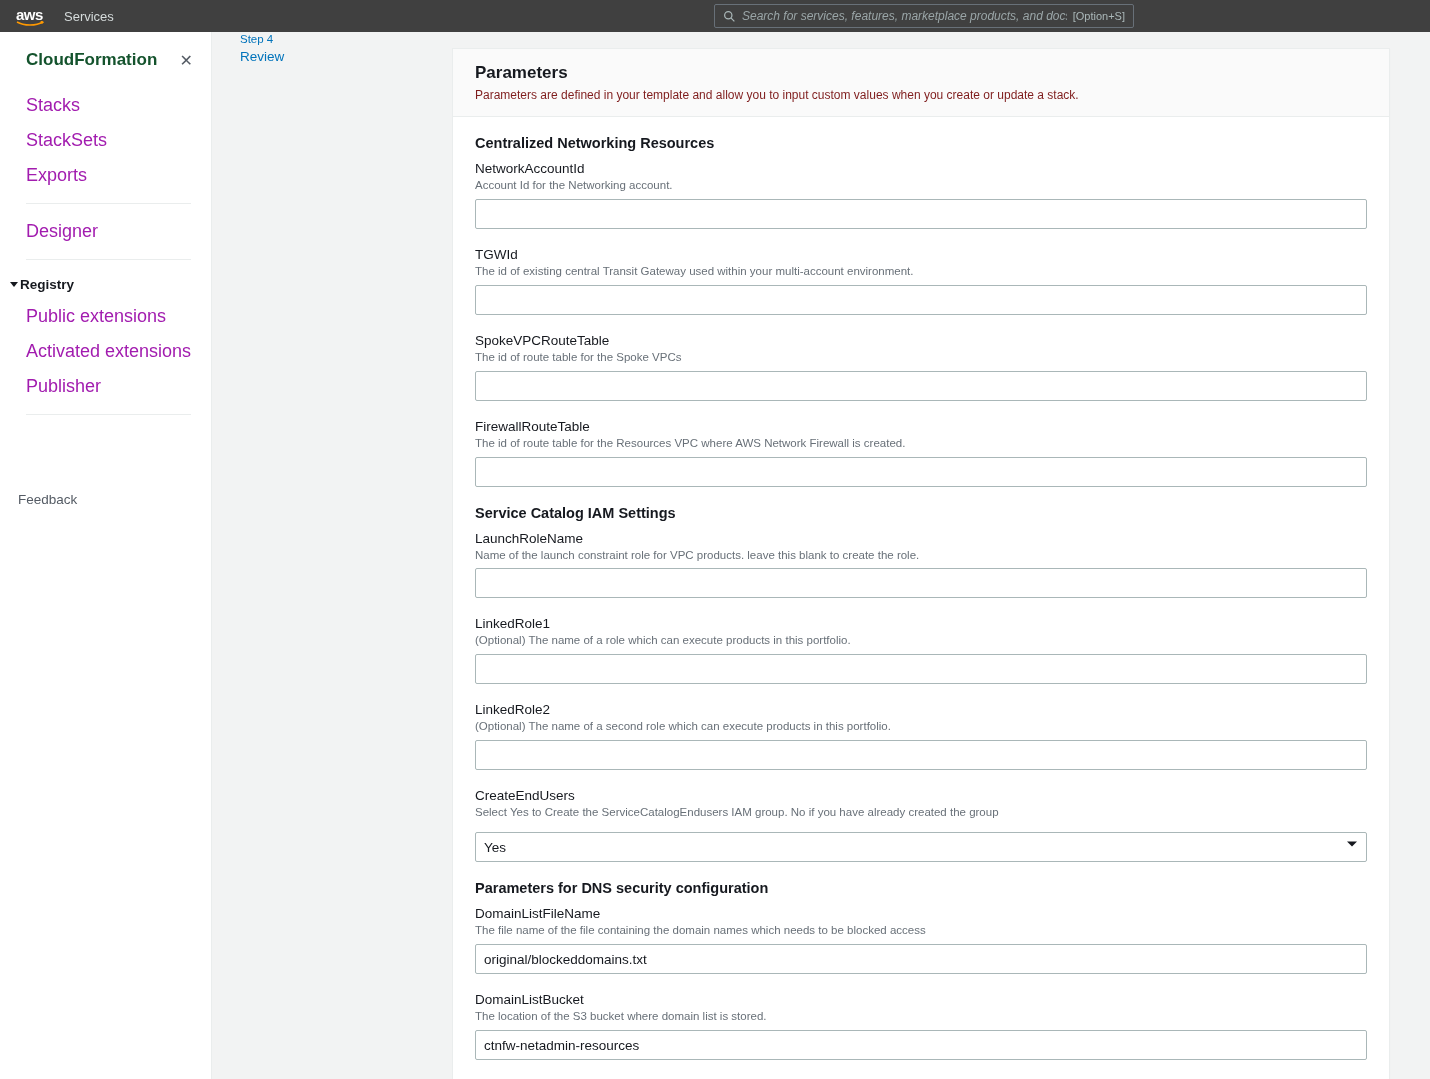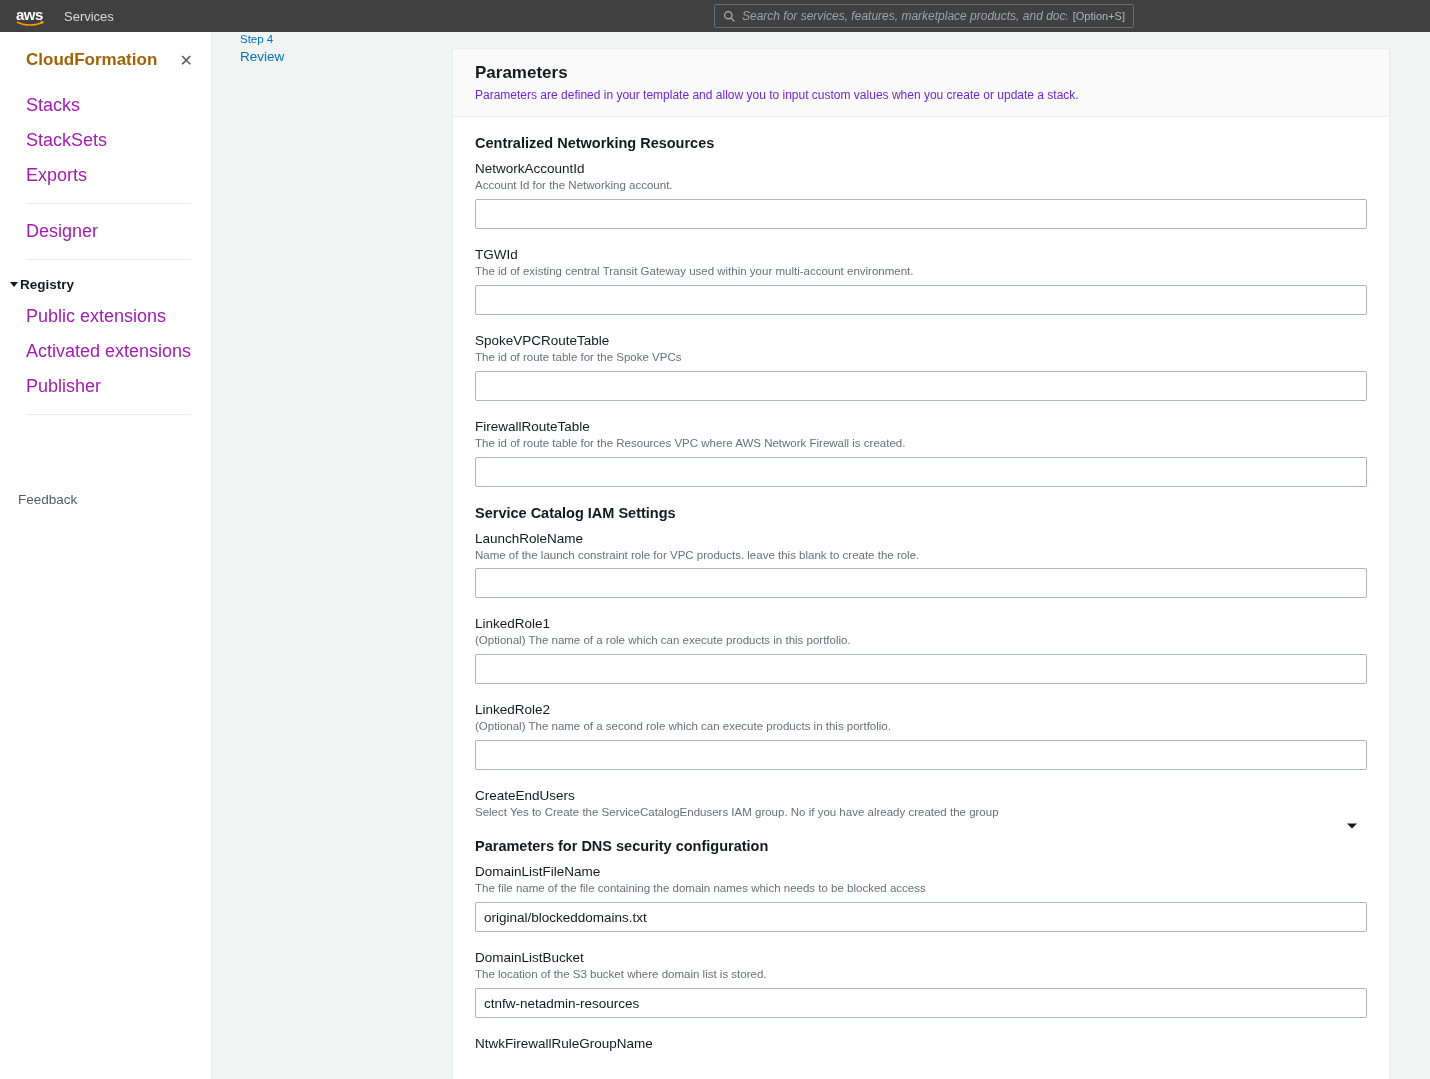--- a/index.html
+++ b/index.html
@@ -96,21 +96,21 @@
   }
   .sidebar .service-header {
     display: flex;
     align-items: center;
     justify-content: space-between;
     padding: 0 18px 18px 26px;
   }
   .sidebar .service-title {
     font-size: 17px;
     font-weight: 700;
-    color: #a16207;
+    color: #14532d;
   }
   .sidebar .close-x {
     font-size: 16px;
     color: #545b64;
     cursor: pointer;
     font-weight: 300;
   }
   .sidebar ul { list-style: none; }
   .sidebar li {
     padding: 7px 18px 7px 26px;
@@ -183,21 +183,21 @@
     border-bottom: 1px solid #eaeded;
     background: #fafafa;
   }
   .panel .panel-title {
     font-size: 17px;
     font-weight: 700;
     color: #16191f;
   }
   .panel .panel-desc {
     font-size: 12px;
-    color: #6d28d9;
+    color: #7f1d1d;
     margin-top: 4px;
     line-height: 1.4;
   }
   .panel .panel-body {
     padding: 18px 22px 24px 22px;
   }
   .group-title {
     font-size: 14.5px;
     font-weight: 700;
     color: #16191f;
@@ -324,21 +324,21 @@
           <div class="field"><div class="field-label">TGWId</div><div class="field-help">The id of existing central Transit Gateway used within your multi-account environment.</div><input class="field-input" type="text" style=""></div>
           <div class="field"><div class="field-label">SpokeVPCRouteTable</div><div class="field-help">The id of route table for the Spoke VPCs</div><input class="field-input" type="text" style=""></div>
           <div class="field"><div class="field-label">FirewallRouteTable</div><div class="field-help">The id of route table for the Resources VPC where AWS Network Firewall is created.</div><input class="field-input" type="text" style=""></div>
           <div class="group-title">Service Catalog IAM Settings</div>
           <div class="field"><div class="field-label">LaunchRoleName</div><div class="field-help">Name of the launch constraint role for VPC products. leave this blank to create the role.</div><input class="field-input" type="text" style=""></div>
           <div class="field"><div class="field-label">LinkedRole1</div><div class="field-help">(Optional) The name of a role which can execute products in this portfolio.</div><input class="field-input" type="text" style=""></div>
           <div class="field"><div class="field-label">LinkedRole2</div><div class="field-help">(Optional) The name of a second role which can execute products in this portfolio.</div><input class="field-input" type="text" style=""></div>
           <div class="field">
             <div class="field-label">CreateEndUsers</div>
             <div class="field-help">Select Yes to Create the ServiceCatalogEndusers IAM group. No if you have already created the group</div>
-            <div class="select-wrap"><span class="select-caret"></span></div>
+            <div class="select-wrap"><input class="field-input" readonly="" value="Yes" style=""><span class="select-caret"></span></div>
           </div>
           <div class="group-title">Parameters for DNS security configuration</div>
           <div class="field"><div class="field-label">DomainListFileName</div><div class="field-help">The file name of the file containing the domain names which needs to be blocked access</div><input class="field-input" type="text" value="original/blockeddomains.txt" style=""></div>
           <div class="field"><div class="field-label">DomainListBucket</div><div class="field-help">The location of the S3 bucket where domain list is stored.</div><input class="field-input" type="text" value="ctnfw-netadmin-resources" style=""></div>
           <div class="field">
             <div class="field-label">NtwkFirewallRuleGroupName</div>
           </div>
         </div>
     </div>
   </div>

